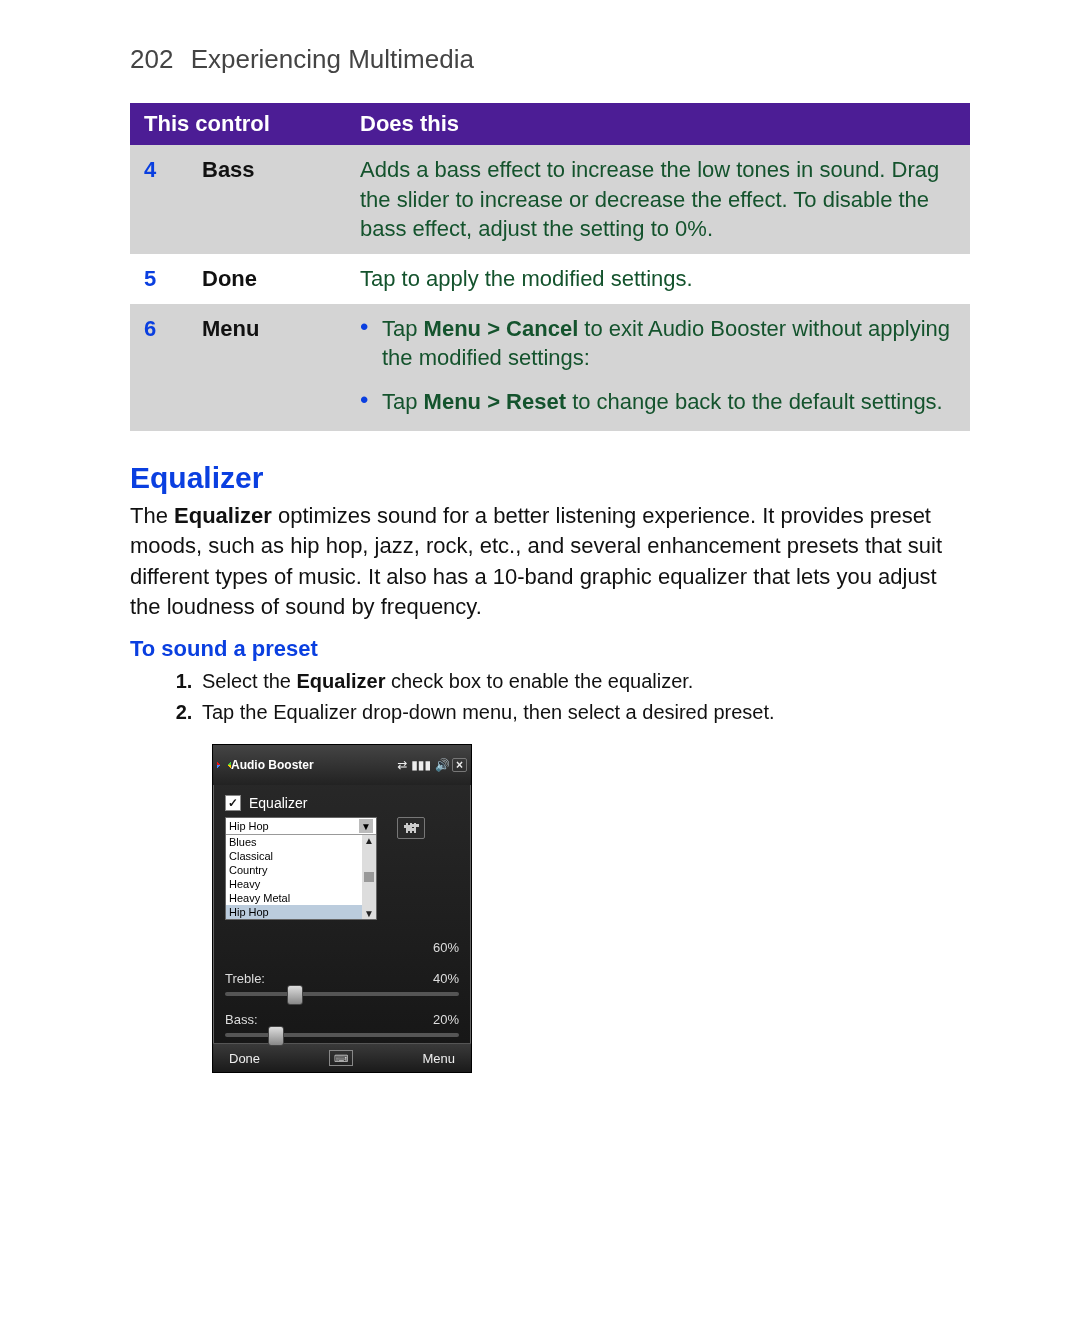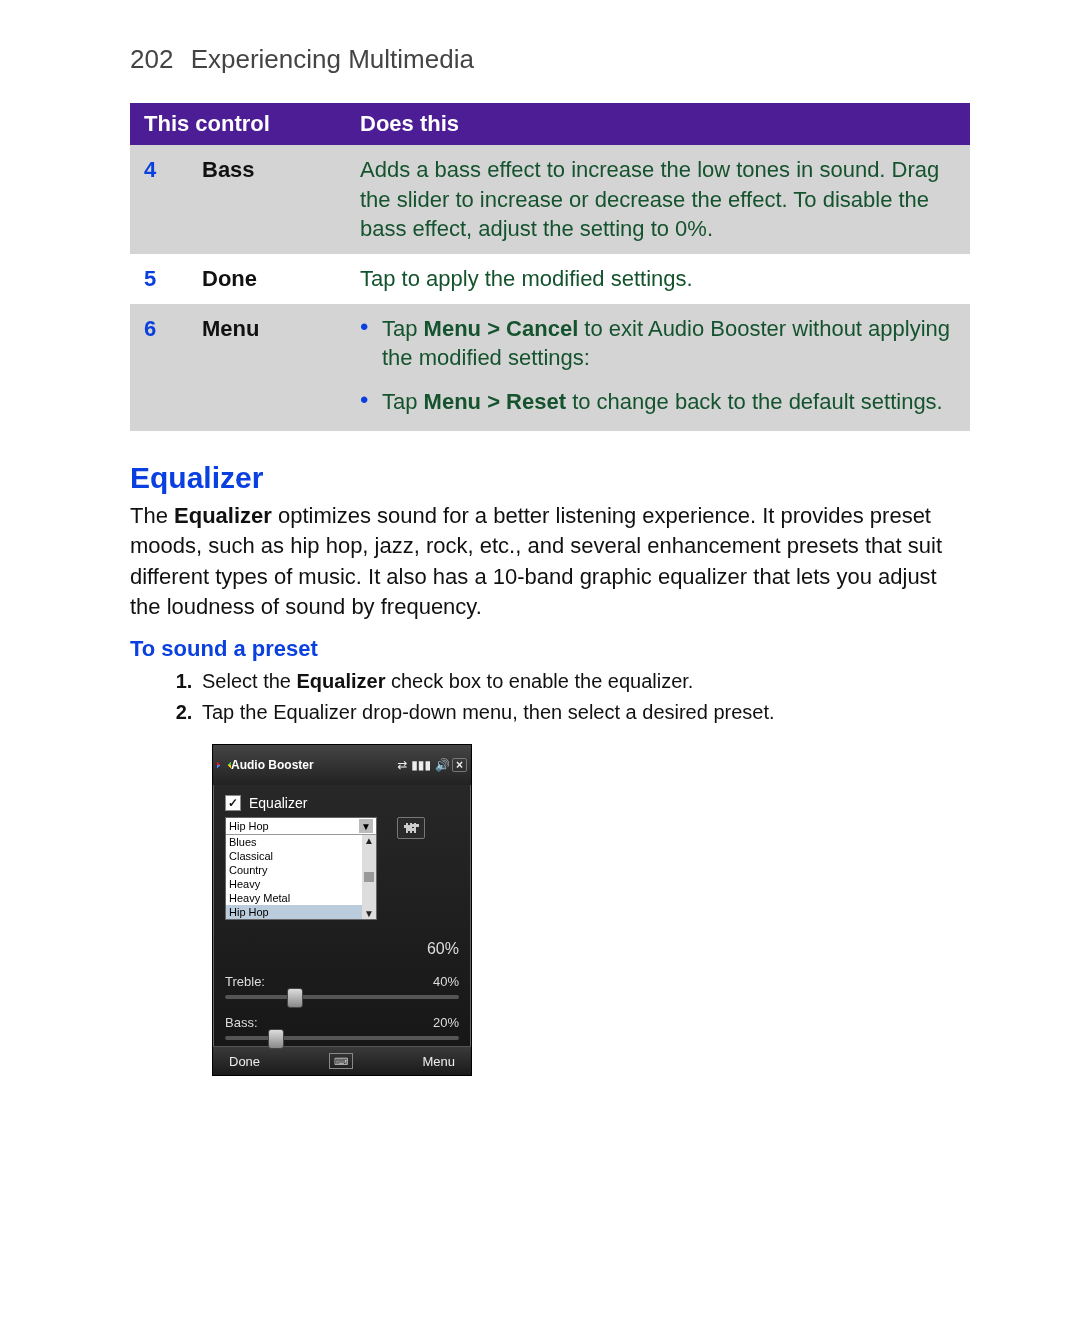--- a/index.html
+++ b/index.html
@@ -180,21 +180,21 @@
   .slgroup { margin-top: 20px; }
   .sl-row { display:flex; justify-content:space-between; font-size:13px; color:#ddd; margin-top:16px;gap:20px;}
   .track {
     margin-top:6px; height:4px; background:#555; border-radius:2px; position:relative;
   }
   .track .thumb {
     position:absolute; top:-7px; width:14px; height:18px;
     background:linear-gradient(#ddd,#888); border:1px solid #444; border-radius:3px;
     transform:translateX(-50%);
   }
-  .sl-implicit .pct { text-align:right; font-size:16px; color:#ddd; margin-bottom:6px;}
+  .sl-implicit .pct { text-align:right; font-size:13px; color:#ddd; margin-bottom:6px;}
   .d-footer {
     display:flex; align-items:center; justify-content:space-between;
     height:28px; background:linear-gradient(#3a3a3a,#1a1a1a);
     padding:0 16px; border-top:1px solid #555;
   }
   .d-footer .fbtn { color:#eee; font-size:13px; }
   .d-footer .kb {
     width:22px; height:14px; border:1px solid #888;
     display:flex; align-items:center; justify-content:center;
     font-size:10px; color:#ccc;

